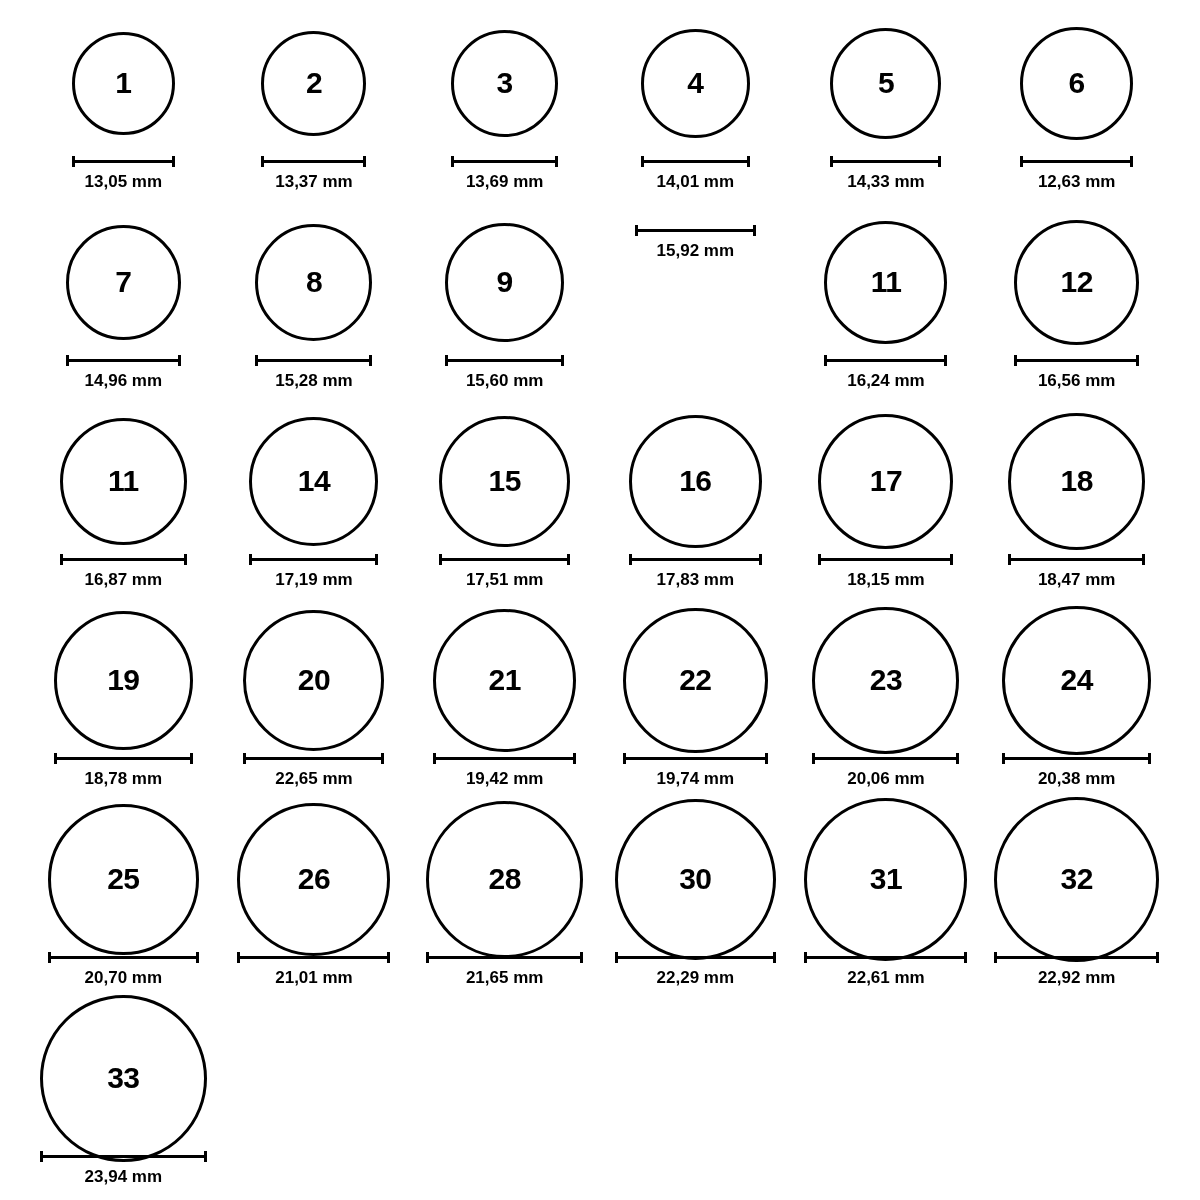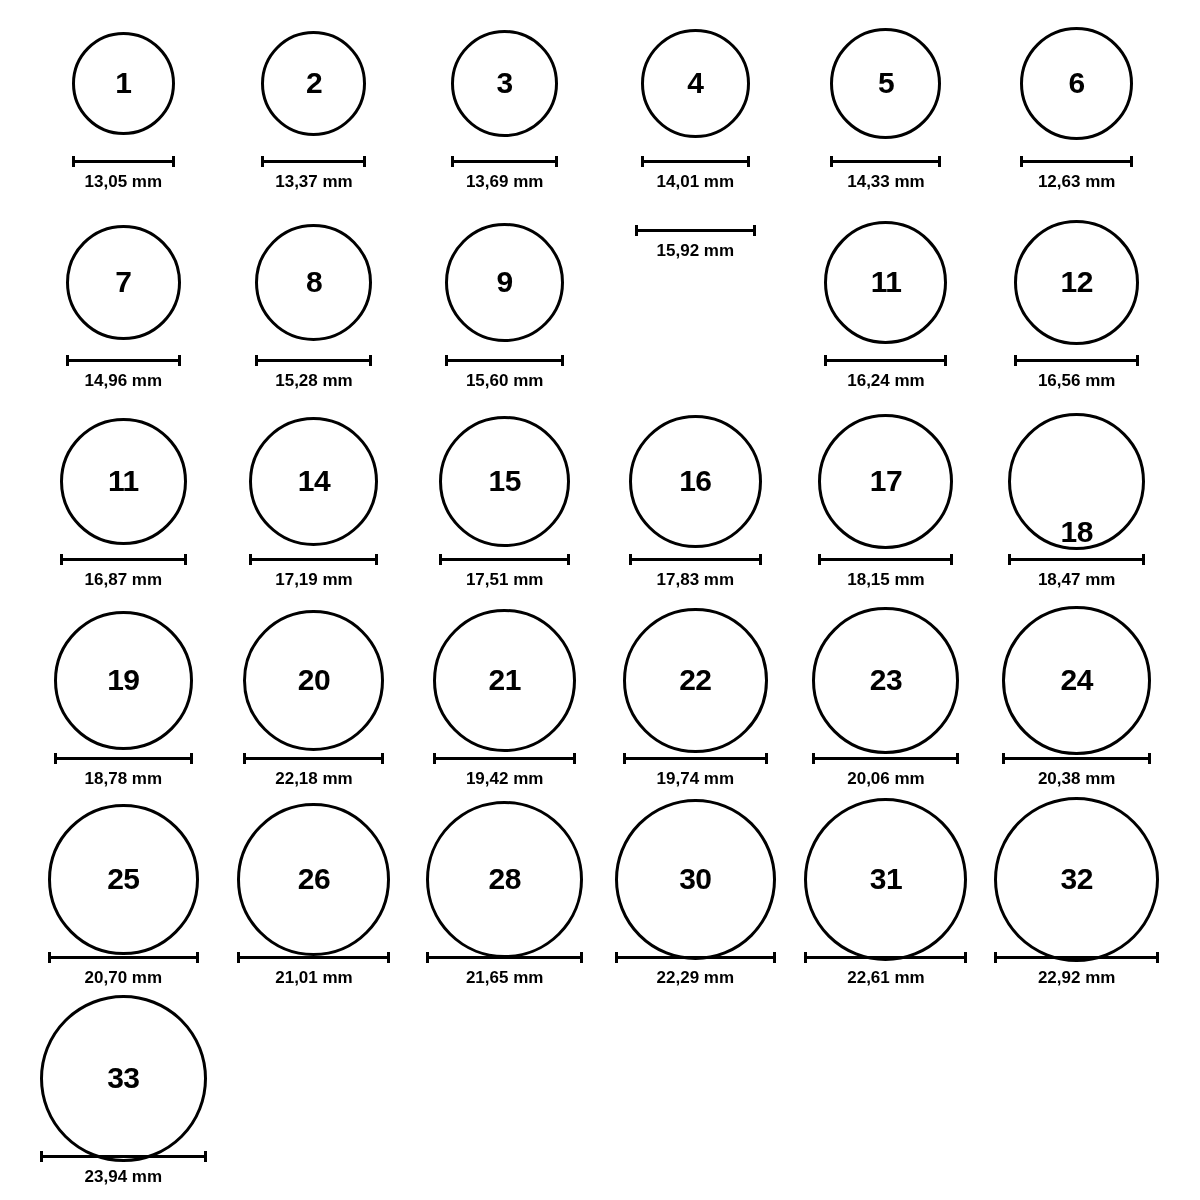--- a/index.html
+++ b/index.html
@@ -280,21 +280,21 @@
             <span class="circle-label">17</span>
           </div>
         </div>
         <div class="measure">
           <div class="bar" style="width: 135px;"></div>
         </div>
         <div class="mm-label">18,15 mm</div>
       </div>
       <div class="cell">
         <div class="circle-wrap">
-          <div class="circle" style="width: 137px; height: 137px; align-items: flex-end;">
+          <div class="circle" style="width: 137px; height: 137px;">
             <span class="circle-label">18</span>
           </div>
         </div>
         <div class="measure">
           <div class="bar" style="width: 137px;"></div>
         </div>
         <div class="mm-label">18,47 mm</div>
       </div>
       <div class="cell">
         <div class="circle-wrap">
@@ -309,21 +309,21 @@
       </div>
       <div class="cell">
         <div class="circle-wrap">
           <div class="circle" style="width: 141px; height: 141px;">
             <span class="circle-label">20</span>
           </div>
         </div>
         <div class="measure">
           <div class="bar" style="width: 141px;"></div>
         </div>
-        <div class="mm-label">22,18 mm</div>
+        <div class="mm-label">22,65 mm</div>
       </div>
       <div class="cell">
         <div class="circle-wrap">
           <div class="circle" style="width: 143px; height: 143px;">
             <span class="circle-label">21</span>
           </div>
         </div>
         <div class="measure">
           <div class="bar" style="width: 143px;"></div>
         </div>

